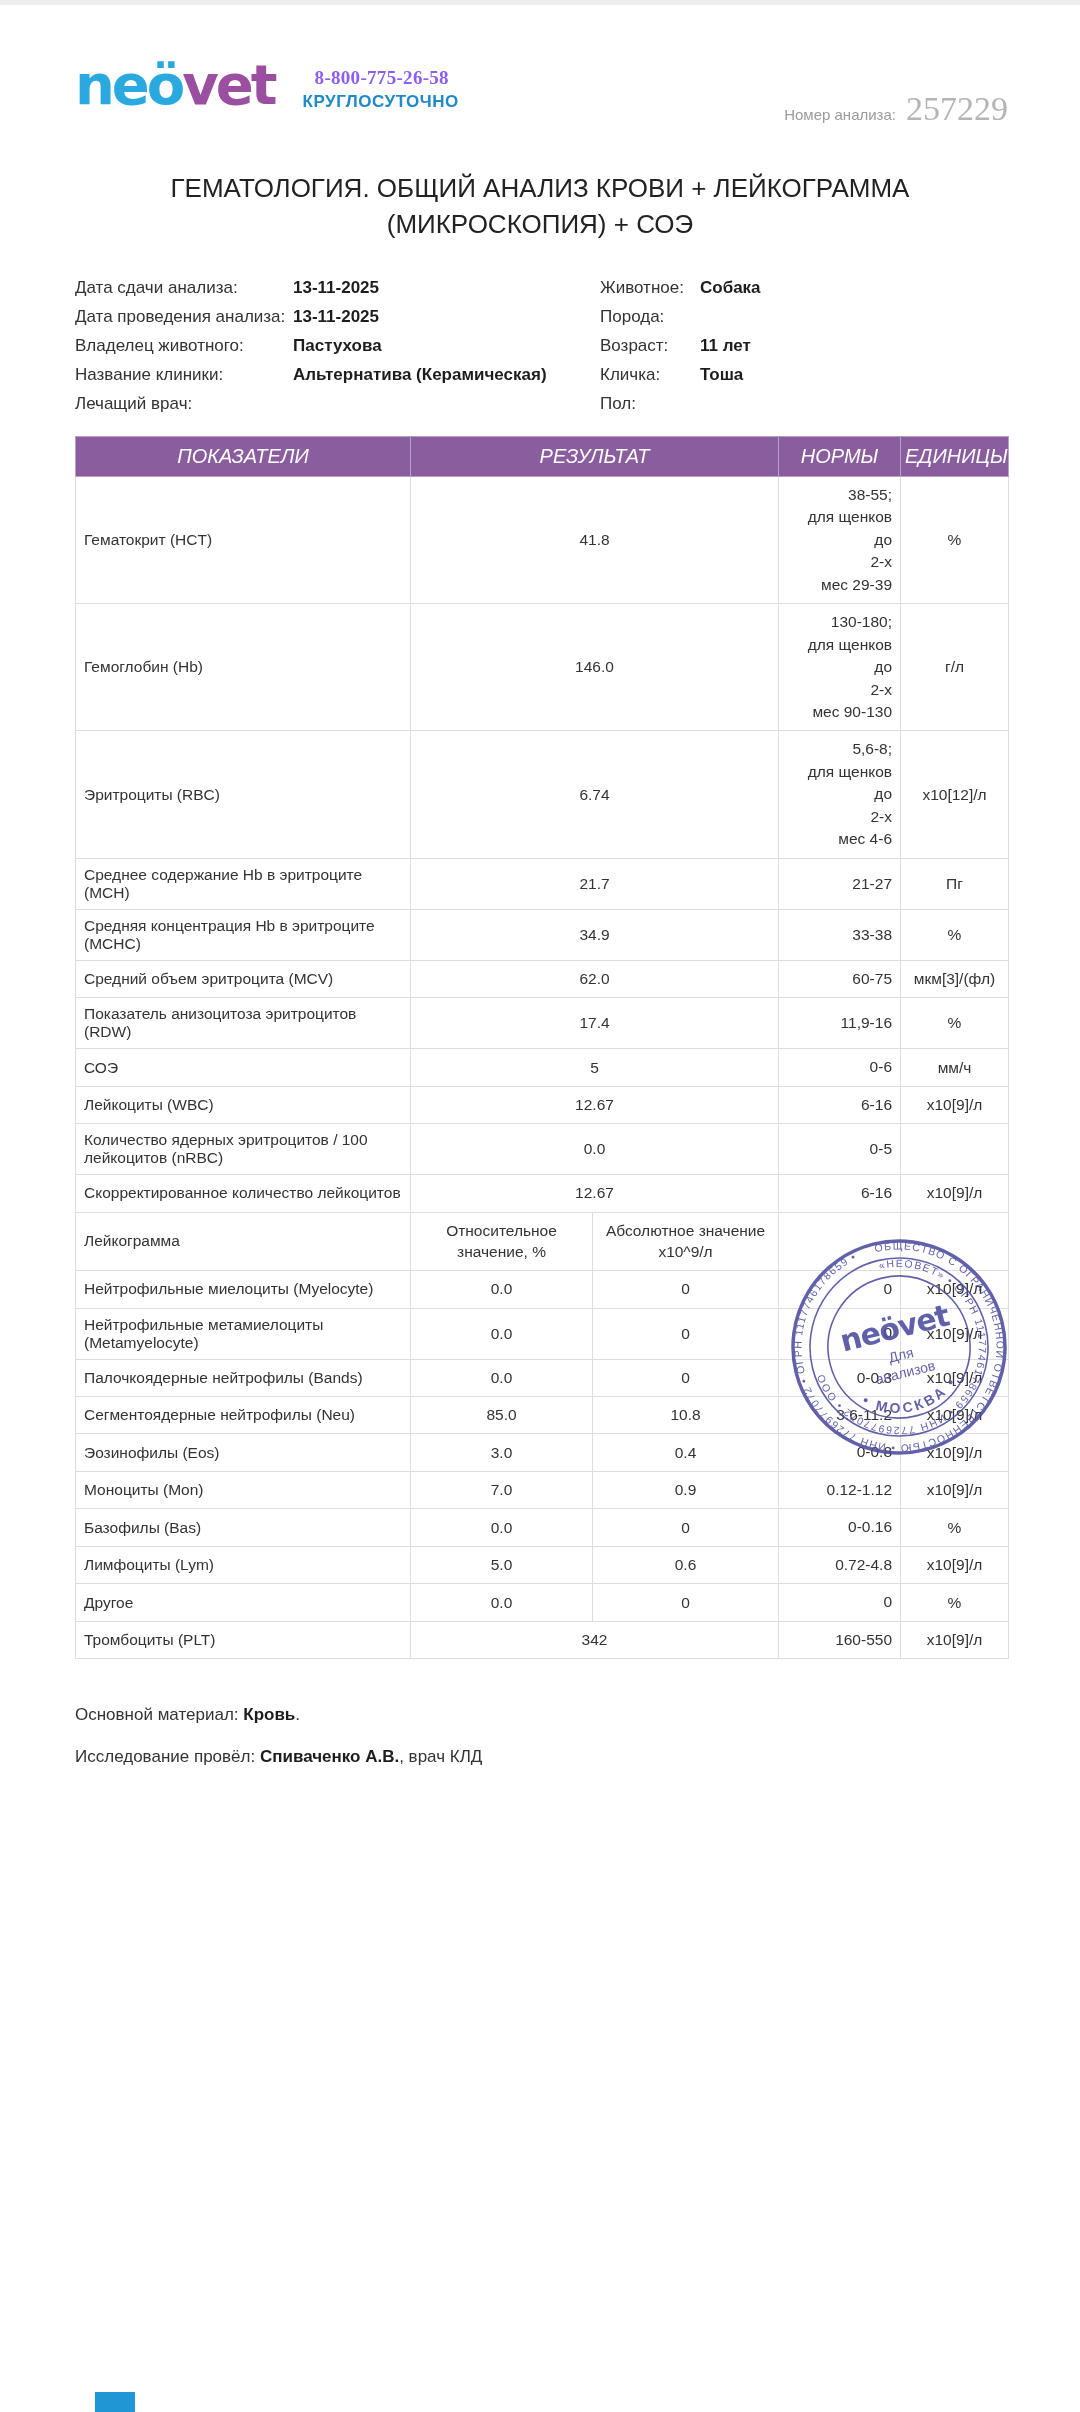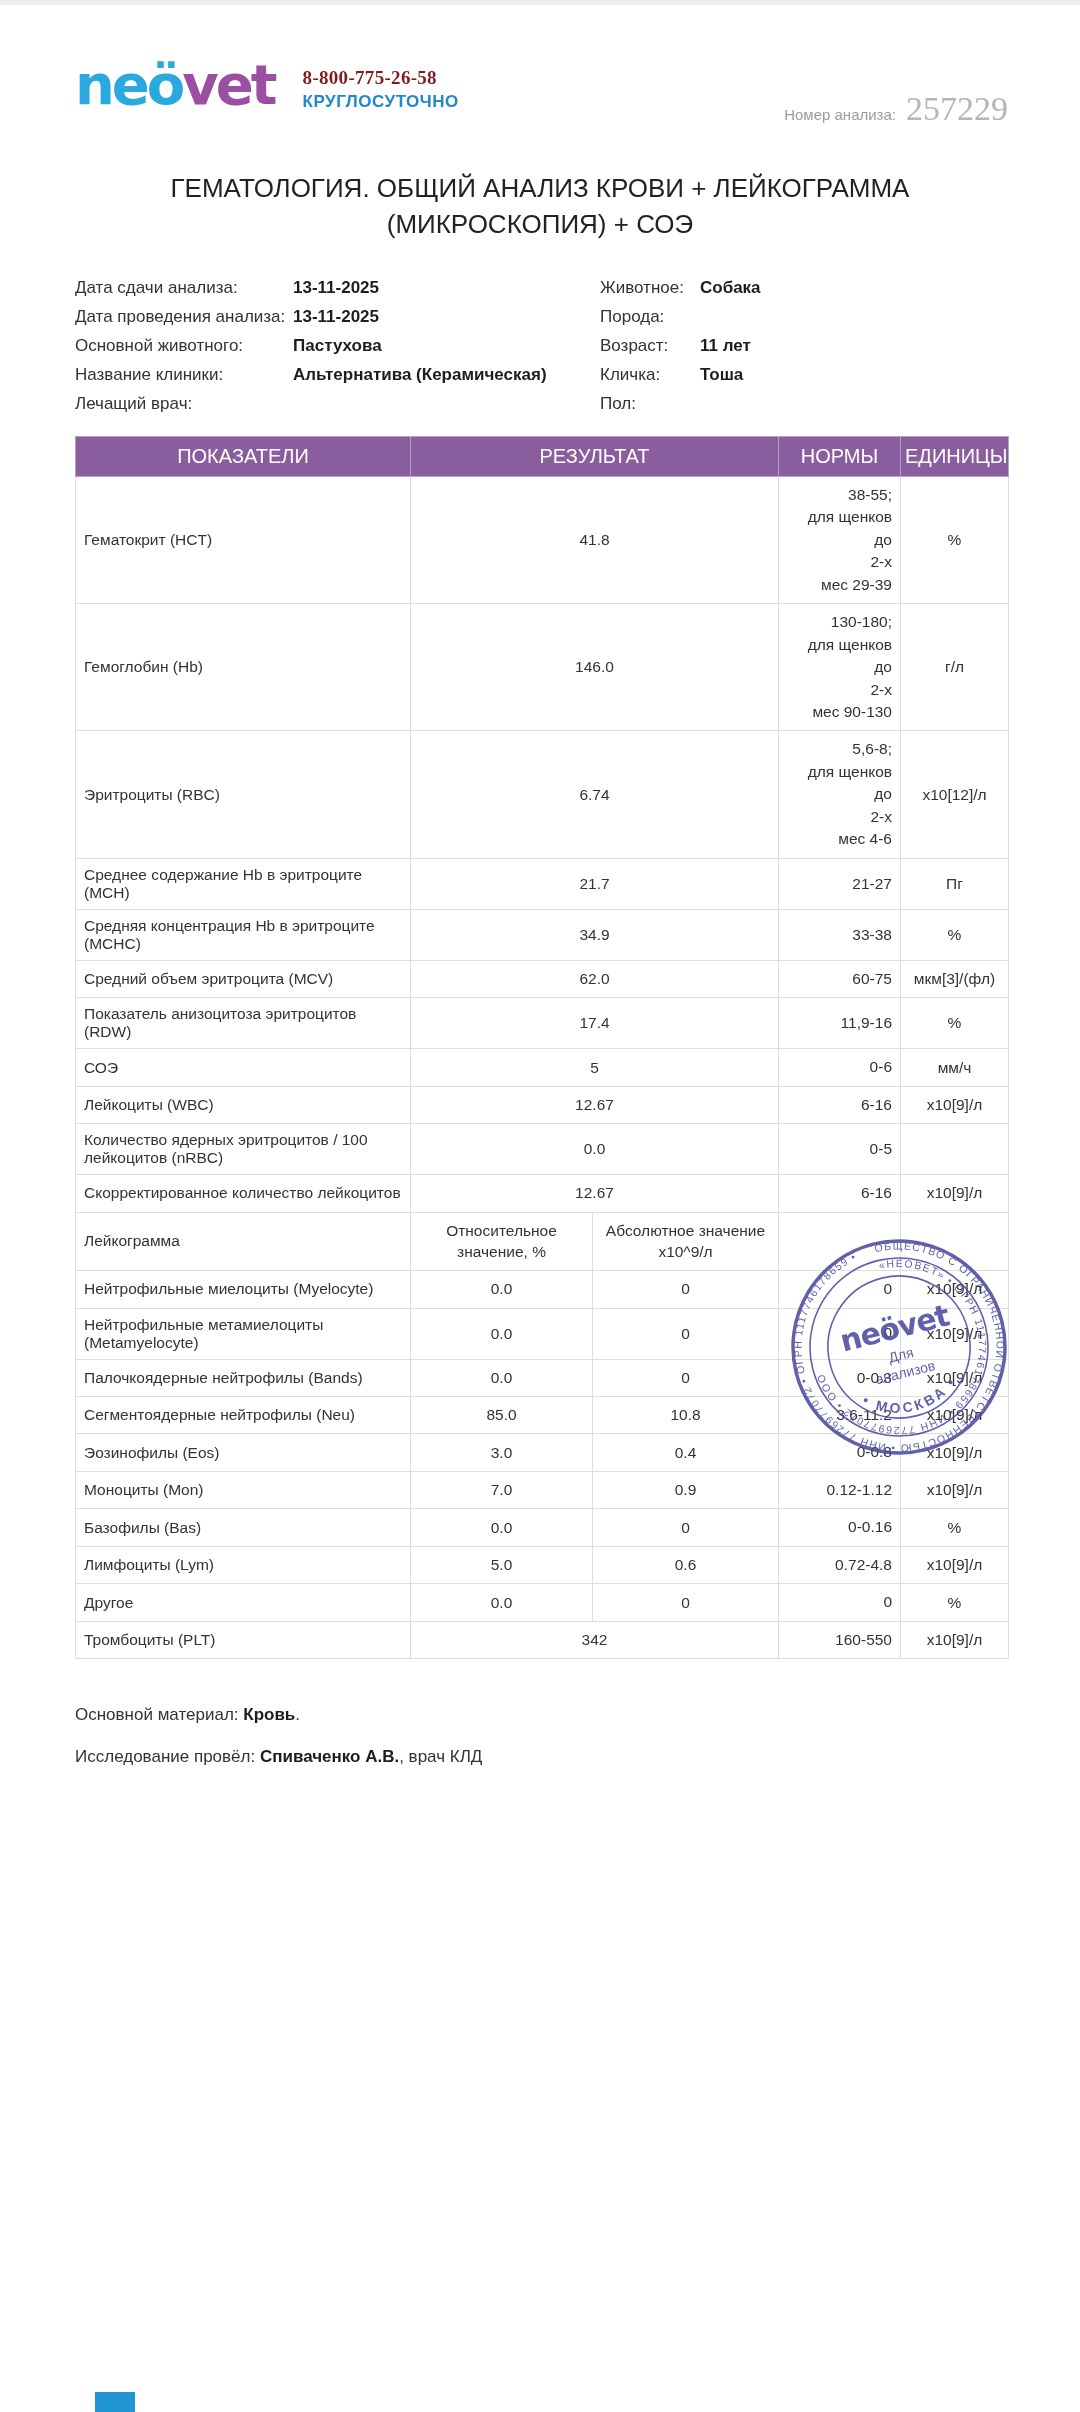--- a/index.html
+++ b/index.html
@@ -6,42 +6,42 @@
   body { background:#fff; font-family:"Liberation Sans","DejaVu Sans",sans-serif; }
   .page { position:relative; width:1080px; min-height:2412px; background:#fff; overflow:hidden; }
   .top-strip { height:5px; background:#ededed; }
 
   
   .header { display:flex; align-items:flex-start; padding:52px 72px 0 75px; }
   .logo { font-family:"DejaVu Sans",sans-serif; font-weight:bold; font-size:56px; letter-spacing:-3px; line-height:1; }
   .logo-blue { color:#29a9e0; }
   .logo-purple { color:#9b4fa0; }
   .phone-block { margin-left:28px; margin-top:8px; line-height:1.35; }
-  .phone-number { font-family:"Liberation Serif","DejaVu Serif",serif; font-weight:bold; font-size:19px; color:#7f1d1d; letter-spacing:.3px; }
+  .phone-number { font-family:"Liberation Serif","DejaVu Serif",serif; font-weight:bold; font-size:19px; color:#8b5cf6; letter-spacing:.3px;margin-left:12px; }
   .phone-sub { font-weight:bold; font-size:17px; color:#2089ca; letter-spacing:.5px; }
   .spacer { flex:1; }
   .analysis-no { display:flex; align-items:baseline; gap:10px; margin-top:33px; }
   .analysis-no-label { font-size:15px; color:#9b9b9b; }
   .analysis-no-value { font-family:"Liberation Serif","DejaVu Serif",serif; font-size:34px; color:#b5b5b5; }
 
   
   .title { margin:42px auto 0; max-width:820px; text-align:center; font-size:26px; line-height:1.4; color:#222; }
 
   
   .info { display:flex; margin:30px 72px 0 75px; font-size:17px; color:#333; }
   .info-col-left { width:525px; }
   .info-row { display:flex; line-height:29px; }
   .info-label-l { width:218px; flex:none; }
   .info-label-r { width:100px; flex:none; }
   .info-value { font-weight:bold; color:#1d1d1d; }
 
   
   table.results { border-collapse:collapse; margin:18px 0 0 75px; table-layout:fixed; width:933px; }
   table.results td, table.results th { border:1px solid #ddd; font-size:15.5px; color:#333; padding:7px 8px; vertical-align:middle; }
-  table.results th { background:#8a5d9e; color:#fff; font-weight:normal; font-size:20px; padding:8px 4px; border-color:#b9a0c5; }
+  table.results th { background:#8a5d9e; color:#fff; font-weight:normal; font-size:20px; padding:8px 4px; border-color:#b9a0c5;font-style:italic; }
   td.name { text-align:left; padding-left:12px; }
   td.center { text-align:center; }
   td.norms { text-align:right; white-space:pre-line; line-height:1.45; }
   td.leuko-label { text-align:left; padding:12px 4px; }
   td.subhead { text-align:center; white-space:pre-line; line-height:1.4; padding:9px 4px; }
 
   
   .footer { margin:46px 72px 0 75px; font-size:17px; color:#333; }
   .footer p { margin-bottom:22px; }
   .footer b { color:#1d1d1d; }
@@ -77,21 +77,21 @@
     <div class="info-col-left">
         <div class="info-row">
           <span class="info-label-l">Дата сдачи анализа:</span>
           <span class="info-value">13-11-2025</span>
         </div>
         <div class="info-row">
           <span class="info-label-l">Дата проведения анализа:</span>
           <span class="info-value">13-11-2025</span>
         </div>
         <div class="info-row">
-          <span class="info-label-l">Основной животного:</span>
+          <span class="info-label-l">Владелец животного:</span>
           <span class="info-value">Пастухова</span>
         </div>
         <div class="info-row">
           <span class="info-label-l">Название клиники:</span>
           <span class="info-value">Альтернатива (Керамическая)</span>
         </div>
         <div class="info-row">
           <span class="info-label-l">Лечащий врач:</span>
           <span class="info-value"></span>
         </div>

